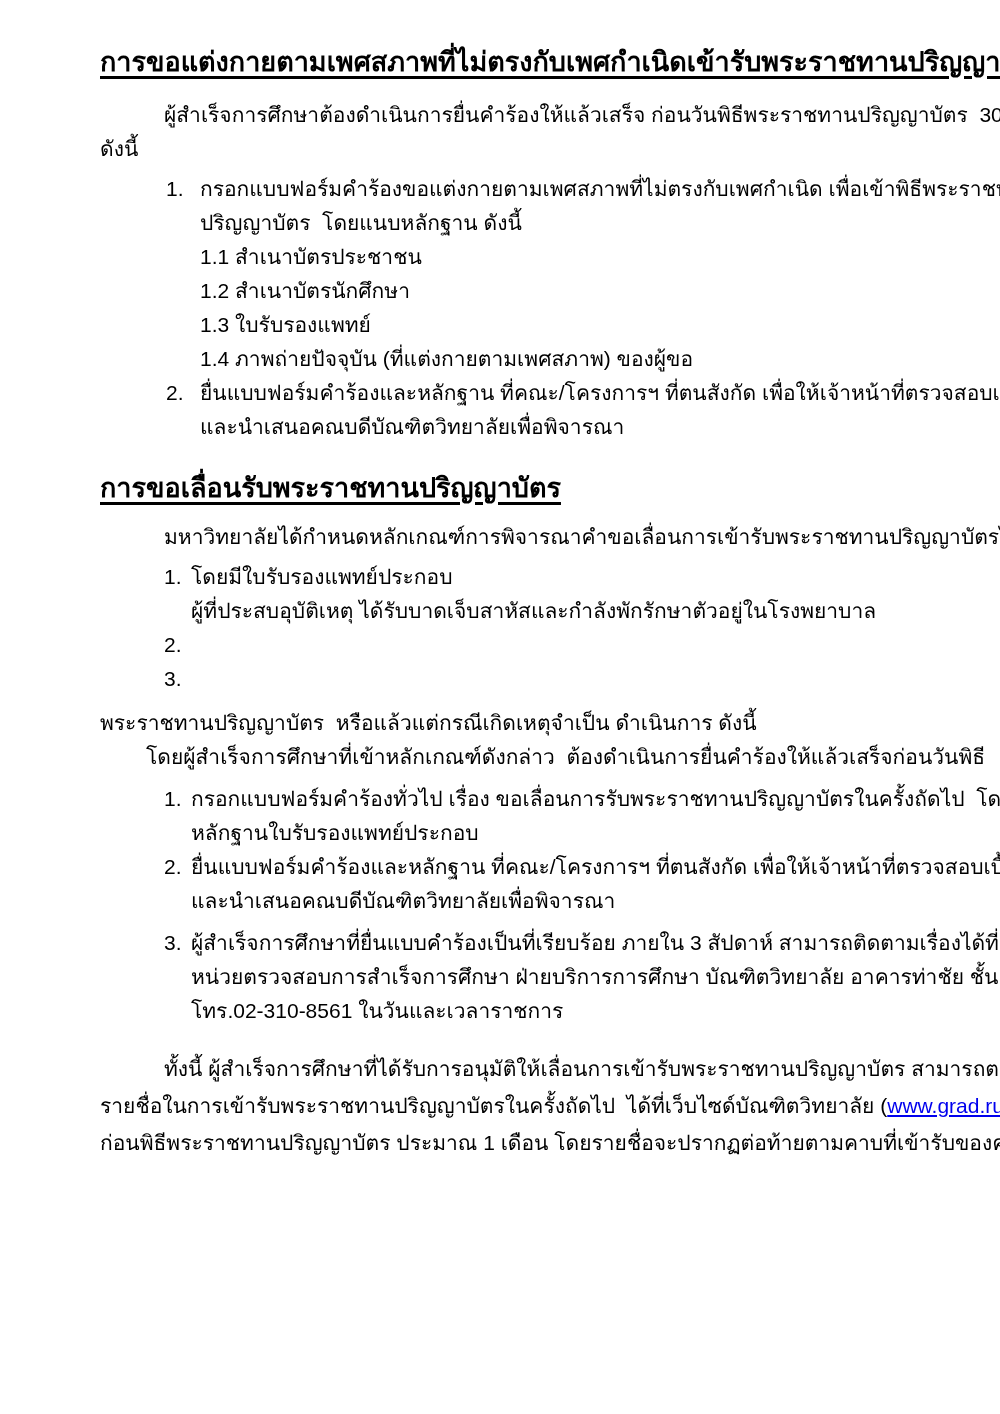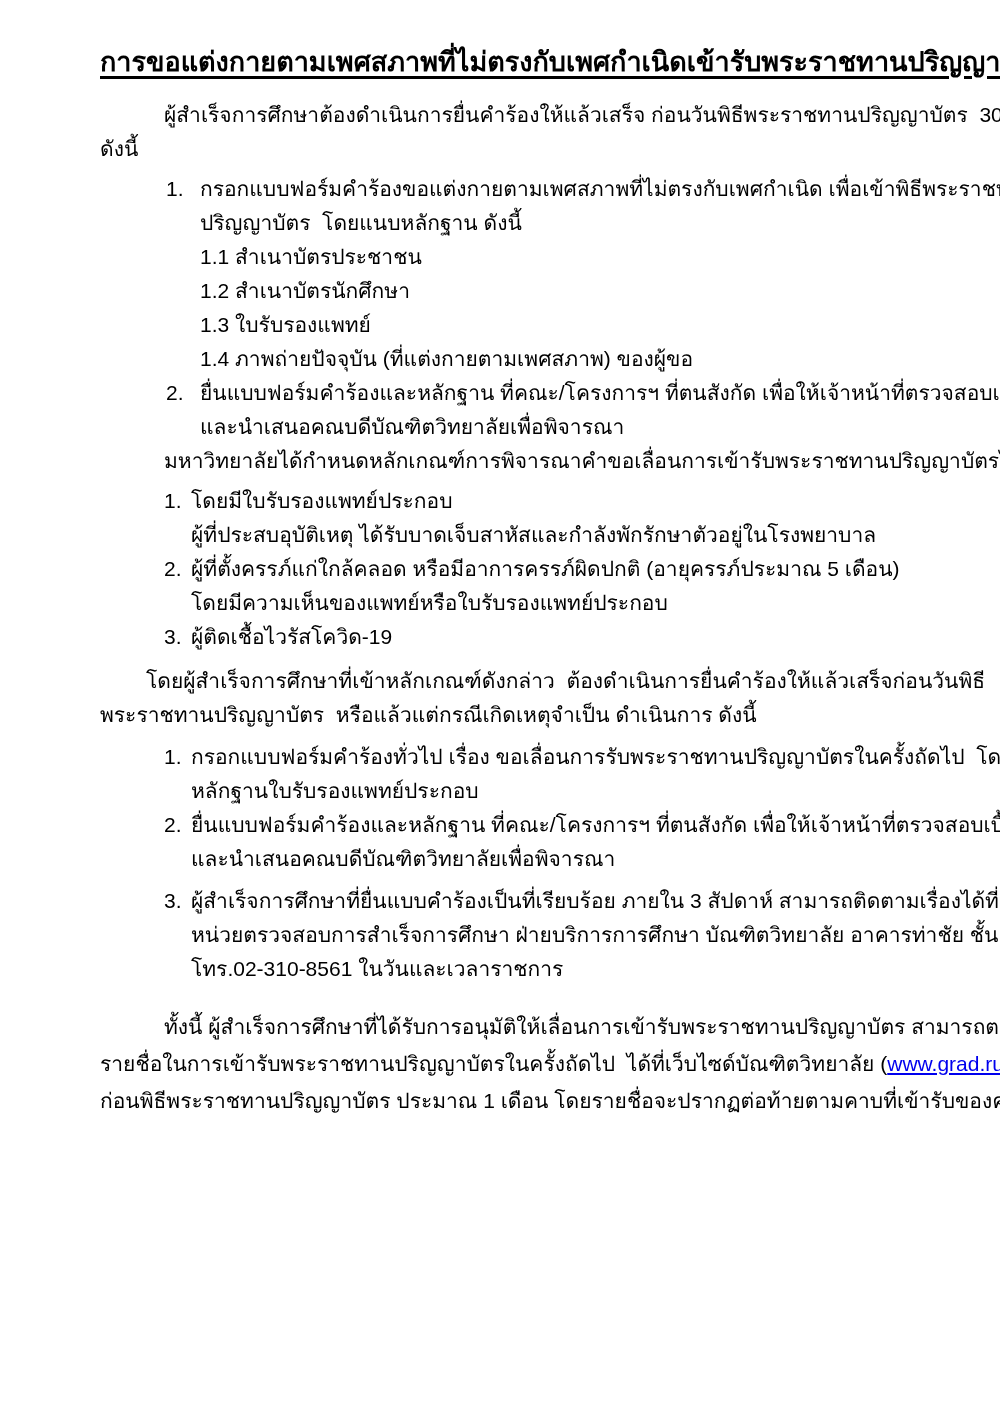--- a/index.html
+++ b/index.html
@@ -59,49 +59,43 @@
     </div>
     <div class="li">
       <div class="num line">2.</div>
       <div class="body">
         <div class="line">ยื่นแบบฟอร์มคำร้องและหลักฐาน ที่คณะ/โครงการฯ ที่ตนสังกัด เพื่อให้เจ้าหน้าที่ตรวจสอบเบื้องต้น</div>
         <div class="line">และนำเสนอคณบดีบัณฑิตวิทยาลัยเพื่อพิจารณา</div>
       </div>
     </div>
   </div>
 
+  <h1 class="heading second">การขอเลื่อนรับพระราชทานปริญญาบัตร</h1>
 
   <div class="line indent">มหาวิทยาลัยได้กำหนดหลักเกณฑ์การพิจารณาคำขอเลื่อนการเข้ารับพระราชทานปริญญาบัตรไว้ ดังนี้</div>
 
   <div class="list list2">
     <div class="li">
       <div class="num line">1.</div>
       <div class="body">
         <div class="line">โดยมีใบรับรองแพทย์ประกอบ</div>
         <div class="line">ผู้ที่ประสบอุบัติเหตุ ได้รับบาดเจ็บสาหัสและกำลังพักรักษาตัวอยู่ในโรงพยาบาล</div>
       </div>
     </div>
     <div class="li">
       <div class="num line">2.</div>
-      <div class="body">
-        <div class="line">ผู้ที่ตั้งครรภ์แก่ใกล้คลอด หรือมีอาการครรภ์ผิดปกติ (อายุครรภ์ประมาณ 5 เดือน)</div>
-        <div class="line">โดยมีความเห็นของแพทย์หรือใบรับรองแพทย์ประกอบ</div>
-      </div>
     </div>
     <div class="li">
       <div class="num line">3.</div>
-      <div class="body">
-        <div class="line">ผู้ติดเชื้อไวรัสโควิด-19</div>
-      </div>
     </div>
   </div>
 
   <div class="para mid-para">
+    <div class="line">พระราชทานปริญญาบัตร  หรือแล้วแต่กรณีเกิดเหตุจำเป็น ดำเนินการ ดังนี้</div>
     <div class="line indent-sm">โดยผู้สำเร็จการศึกษาที่เข้าหลักเกณฑ์ดังกล่าว  ต้องดำเนินการยื่นคำร้องให้แล้วเสร็จก่อนวันพิธี</div>
-    <div class="line">พระราชทานปริญญาบัตร  หรือแล้วแต่กรณีเกิดเหตุจำเป็น ดำเนินการ ดังนี้</div>
   </div>
 
   <div class="list list2 steps">
     <div class="li">
       <div class="num line">1.</div>
       <div class="body">
         <div class="line">กรอกแบบฟอร์มคำร้องทั่วไป เรื่อง ขอเลื่อนการรับพระราชทานปริญญาบัตรในครั้งถัดไป  โดยแนบ</div>
         <div class="line">หลักฐานใบรับรองแพทย์ประกอบ</div>
       </div>
     </div>

